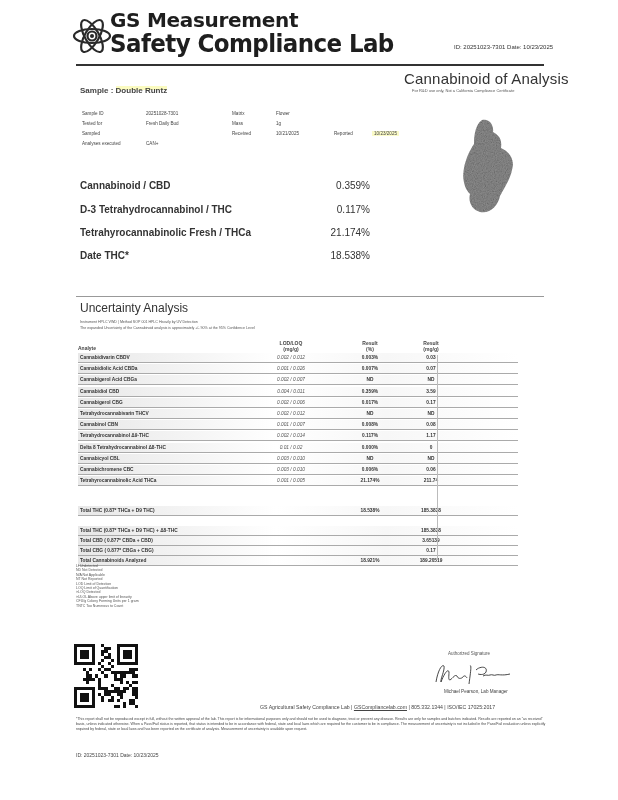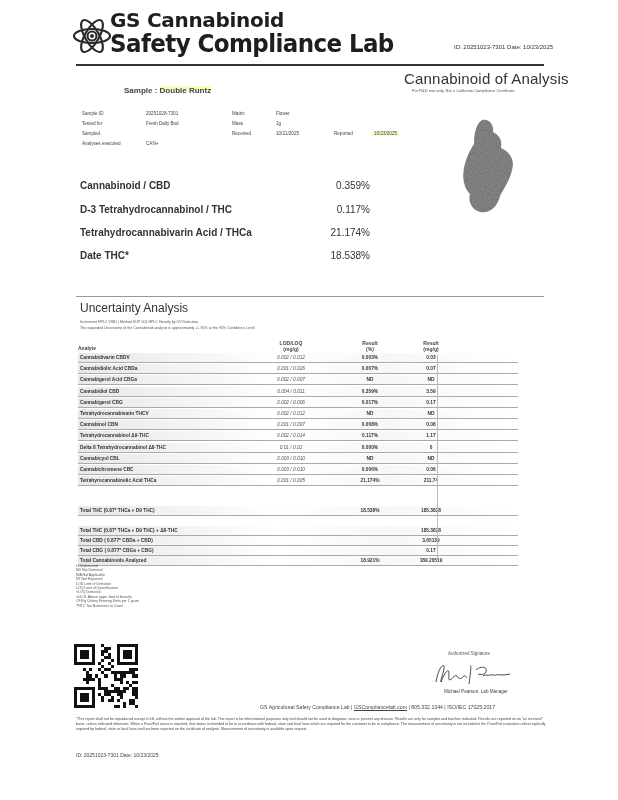--- a/index.html
+++ b/index.html
@@ -9,21 +9,21 @@
     .logo { position: absolute; left: 72px; top: 14px; width: 40px; height: 44px; }
     .lab-name { position: absolute; left: 110px; top: 10px; font-family: "DejaVu Sans", sans-serif; font-weight: bold; color: #1e1e1e; line-height: 1; }
     .lab-name .l1 { font-size: 20px; letter-spacing: -0.3px; display: block; }
     .lab-name .l2 { font-size: 23px; letter-spacing: -0.6px; display: block; margin-top: 1px; transform: scaleY(1.08); transform-origin: top left; }
     .header-id { position: absolute; left: 454px; top: 44px; font-size: 6px; color: #333; }
     .header-rule { position: absolute; left: 76px; top: 64px; width: 468px; height: 2px; background: #333; }
 
     .coa-title { position: absolute; left: 404px; top: 70px; font-size: 15px; color: #333; letter-spacing: 0.2px; }
     .coa-sub { position: absolute; left: 412px; top: 88px; font-size: 4px; color: #555; }
 
-    .sample-name { position: absolute; left: 80px; top: 86px; font-size: 8px; font-weight: bold; color: #444; margin-left: 44px; }
+    .sample-name { position: absolute; left: 80px; top: 86px; font-size: 8px; font-weight: bold; color: #444; }
     .sample-name .hl { background: linear-gradient(180deg, transparent 0%, #fbfbc0 0%, #fbfbc0 40%, transparent 40%); }
 
     .meta { position: absolute; font-size: 4.6px; color: #444; }
     .meta.hl { background: #fbfbc8; padding: 0 2px; }
 
     .hero { position: absolute; left: 80px; width: 290px; font-size: 10px; color: #333; font-weight: bold; }
     .hero .v { position: absolute; right: 0; top: 0; font-weight: normal; }
 
     .bud { position: absolute; left: 460px; top: 118px; width: 60px; height: 98px; }
 
@@ -58,21 +58,21 @@
 <svg class="logo" viewBox="0 0 40 44">
   <g fill="none" stroke="#2a2a2a" stroke-width="2.2">
     <ellipse cx="20" cy="22" rx="18" ry="7"></ellipse>
     <ellipse cx="20" cy="22" rx="18" ry="7" transform="rotate(60 20 22)"></ellipse>
     <ellipse cx="20" cy="22" rx="18" ry="7" transform="rotate(-60 20 22)"></ellipse>
     <circle cx="20" cy="22" r="4.5"></circle>
   </g>
   <circle cx="20" cy="22" r="2" fill="#2a2a2a"></circle>
 </svg>
 <div class="lab-name">
-  <span class="l1">GS Cannabinoid</span>
+  <span class="l1">GS Measurement</span>
   <span class="l2">Safety Compliance Lab</span>
 </div>
 <div class="header-id">ID: 20251023-7301 Date: 10/23/2025</div>
 <div class="header-rule"></div>
 
 <div class="coa-title">Cannabinoid of Analysis</div>
 <div class="coa-sub">For R&amp;D use only, Not a California Compliance Certificate</div>
 
 <div class="sample-name">
   <span>Sample : </span><span class="hl">Double Runtz</span>
@@ -96,21 +96,21 @@
 
 <div class="hero" style="top:180px">
   <span>Cannabinoid / CBD</span>
   <span class="v">0.359%</span>
 </div>
 <div class="hero" style="top:204px">
   <span>D-3 Tetrahydrocannabinol / THC</span>
   <span class="v">0.117%</span>
 </div>
 <div class="hero" style="top:227px">
-  <span>Tetrahydrocannabivarin Acid / THCa</span>
+  <span>Tetrahyrocannabinolic Fresh / THCa</span>
   <span class="v">21.174%</span>
 </div>
 <div class="hero" style="top:250px">
   <span>Date THC*</span>
   <span class="v">18.538%</span>
 </div>
 
 <svg class="bud" viewBox="0 0 60 98">
   <defs>
     <filter id="grain">

